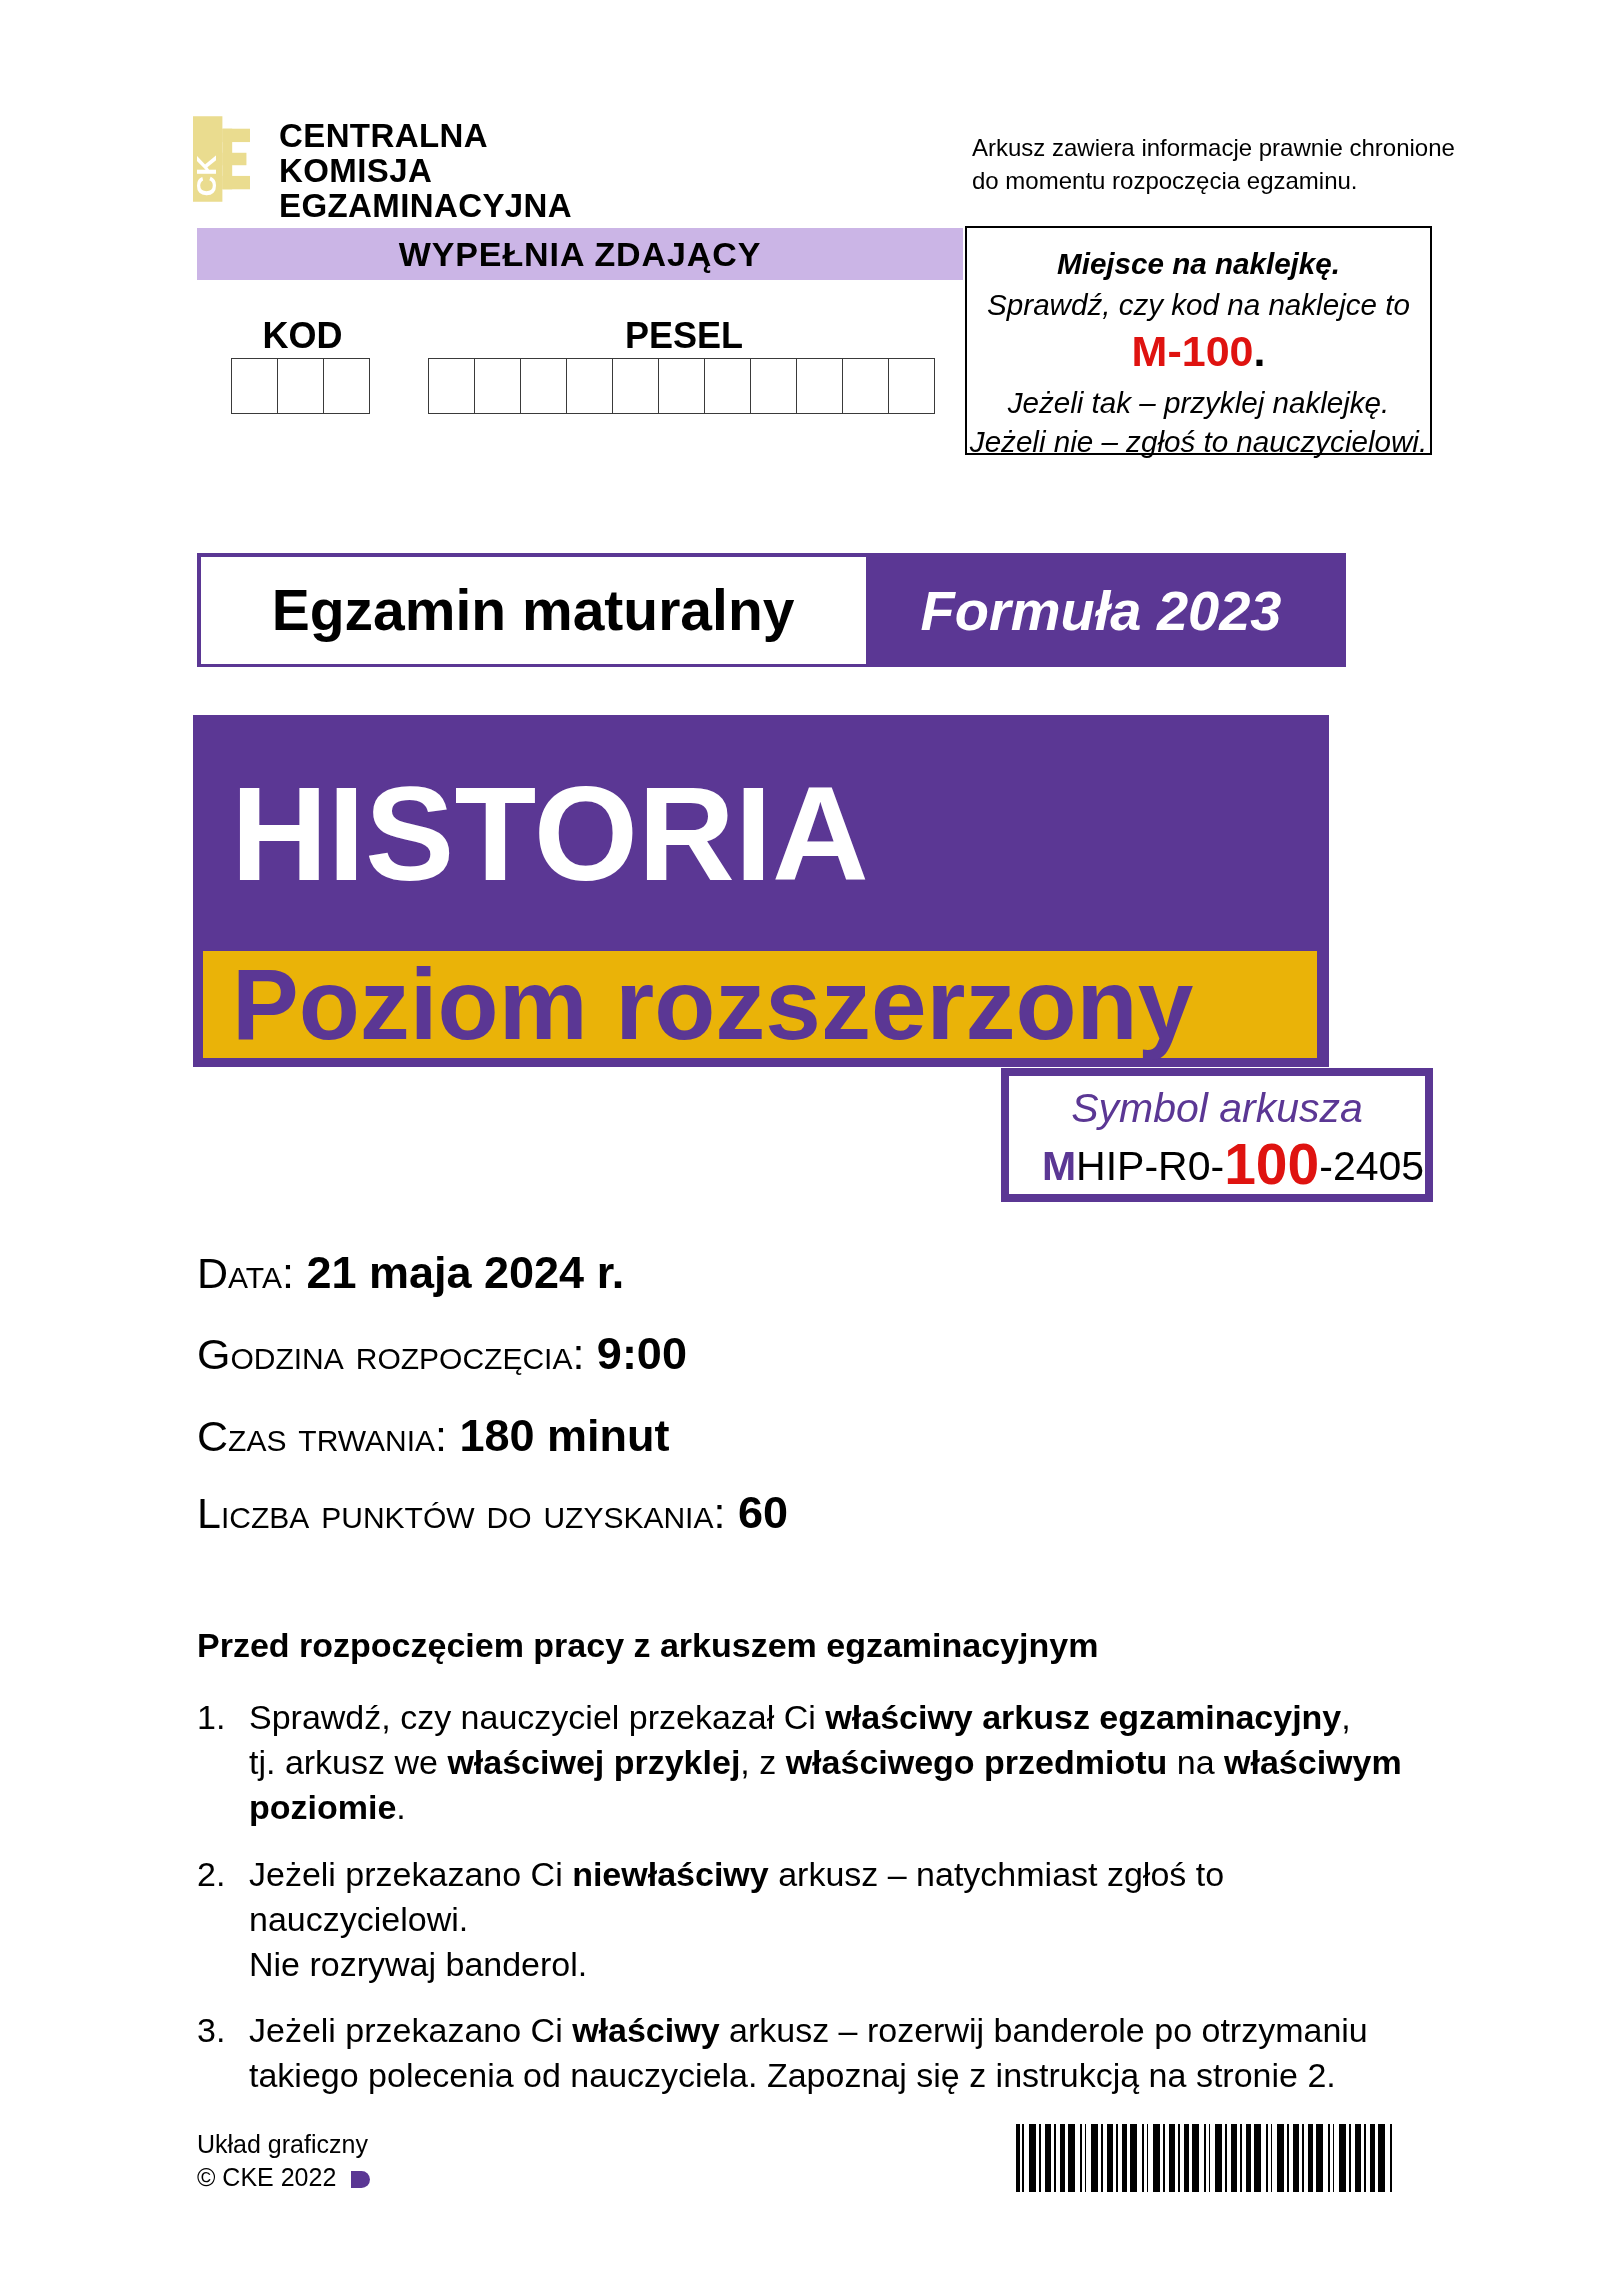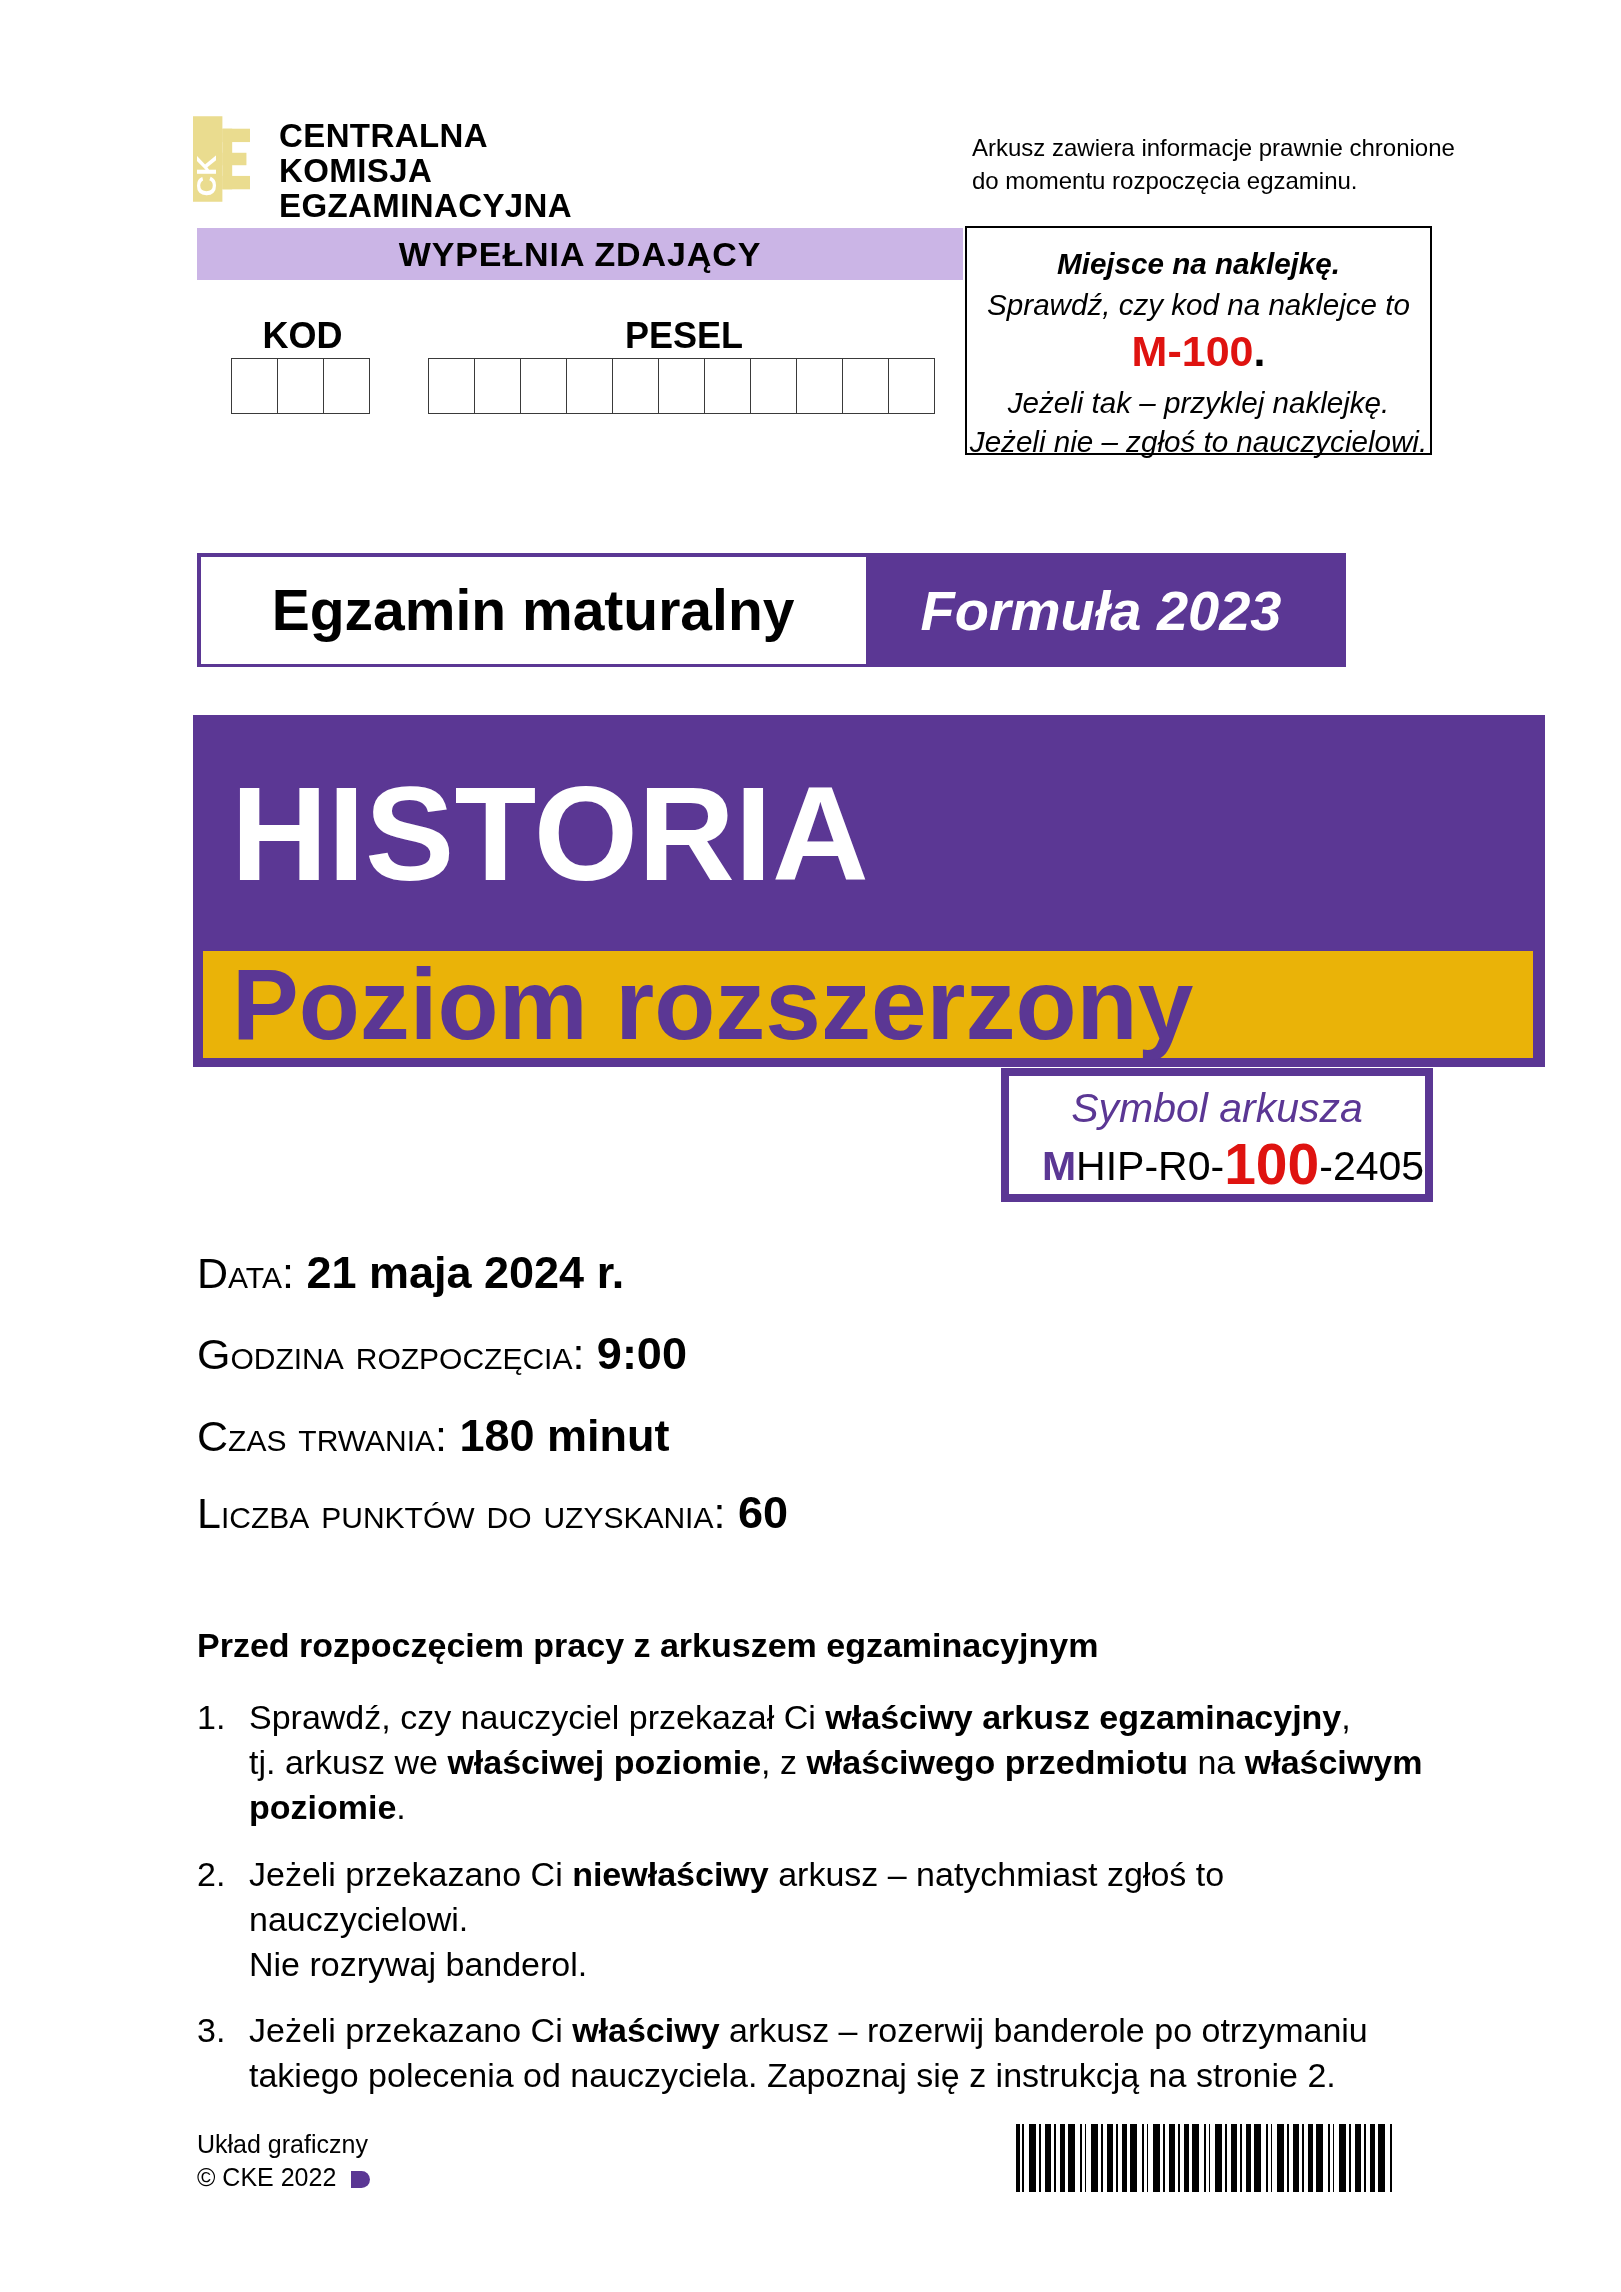--- a/index.html
+++ b/index.html
@@ -47,21 +47,21 @@
     position:absolute;left:3.6px;top:3.6px;width:665px;height:107px;background:#fff;
     display:flex;align-items:center;justify-content:center;
     font-weight:bold;font-size:57px;color:#000;
   }
   .banner-right{
     position:absolute;left:668px;right:0;top:0;bottom:0;
     display:flex;align-items:center;justify-content:center;
     color:#fff;font-weight:bold;font-style:italic;font-size:56px;padding-right:9px;
   }
   
-  .subject{position:absolute;left:193px;top:715px;width:1352px;}
+  .subject{position:absolute;left:193px;top:715px;width:1136px;}
   .subject-title{
     height:236px;display:flex;align-items:center;
     color:#fff;font-weight:bold;font-size:134px;padding-left:38px;box-sizing:border-box;
   }
   .subject-level{
     height:116px;background:#eab308;box-sizing:border-box;
     border-style:solid;border-width:0 12.5px 9px 10.7px;
     display:flex;align-items:center;padding-left:29px;
     font-weight:bold;font-size:100px;
   }
@@ -187,21 +187,21 @@
     <span class="info-label">Czas trwania:</span><span class="info-value">180 minut</span>
   </div>
   <div class="info-line" style="top:1487px">
     <span class="info-label">Liczba punktów do uzyskania:</span><span class="info-value">60</span>
   </div>
 
   <div class="instructions">
     <div class="inst-heading">Przed rozpoczęciem pracy z arkuszem egzaminacyjnym</div>
     <div class="inst-item">
       <div class="inst-num">1.</div>
-      <div class="inst-text"><span>Sprawdź, czy nauczyciel przekazał Ci </span><span class="b">właściwy arkusz egzaminacyjny</span><span>,</span><br><span>tj. arkusz we </span><span class="b">właściwej poziomie</span><span>, z </span><span class="b">właściwego przedmiotu</span><span> na </span><span class="b">właściwym</span><br><span class="b">poziomie</span><span>.</span></div>
+      <div class="inst-text"><span>Sprawdź, czy nauczyciel przekazał Ci </span><span class="b">właściwy arkusz egzaminacyjny</span><span>,</span><br><span>tj. arkusz we </span><span class="b">właściwej przyklej</span><span>, z </span><span class="b">właściwego przedmiotu</span><span> na </span><span class="b">właściwym</span><br><span class="b">poziomie</span><span>.</span></div>
     </div>
     <div class="inst-item">
       <div class="inst-num">2.</div>
       <div class="inst-text"><span>Jeżeli przekazano Ci </span><span class="b">niewłaściwy</span><span> arkusz – natychmiast zgłoś to nauczycielowi.</span><br><span>Nie rozrywaj banderol.</span></div>
     </div>
     <div class="inst-item">
       <div class="inst-num">3.</div>
       <div class="inst-text"><span>Jeżeli przekazano Ci </span><span class="b">właściwy</span><span> arkusz – rozerwij banderole po otrzymaniu</span><br><span>takiego polecenia od nauczyciela. Zapoznaj się z instrukcją na stronie 2.</span></div>
     </div>
   </div>

